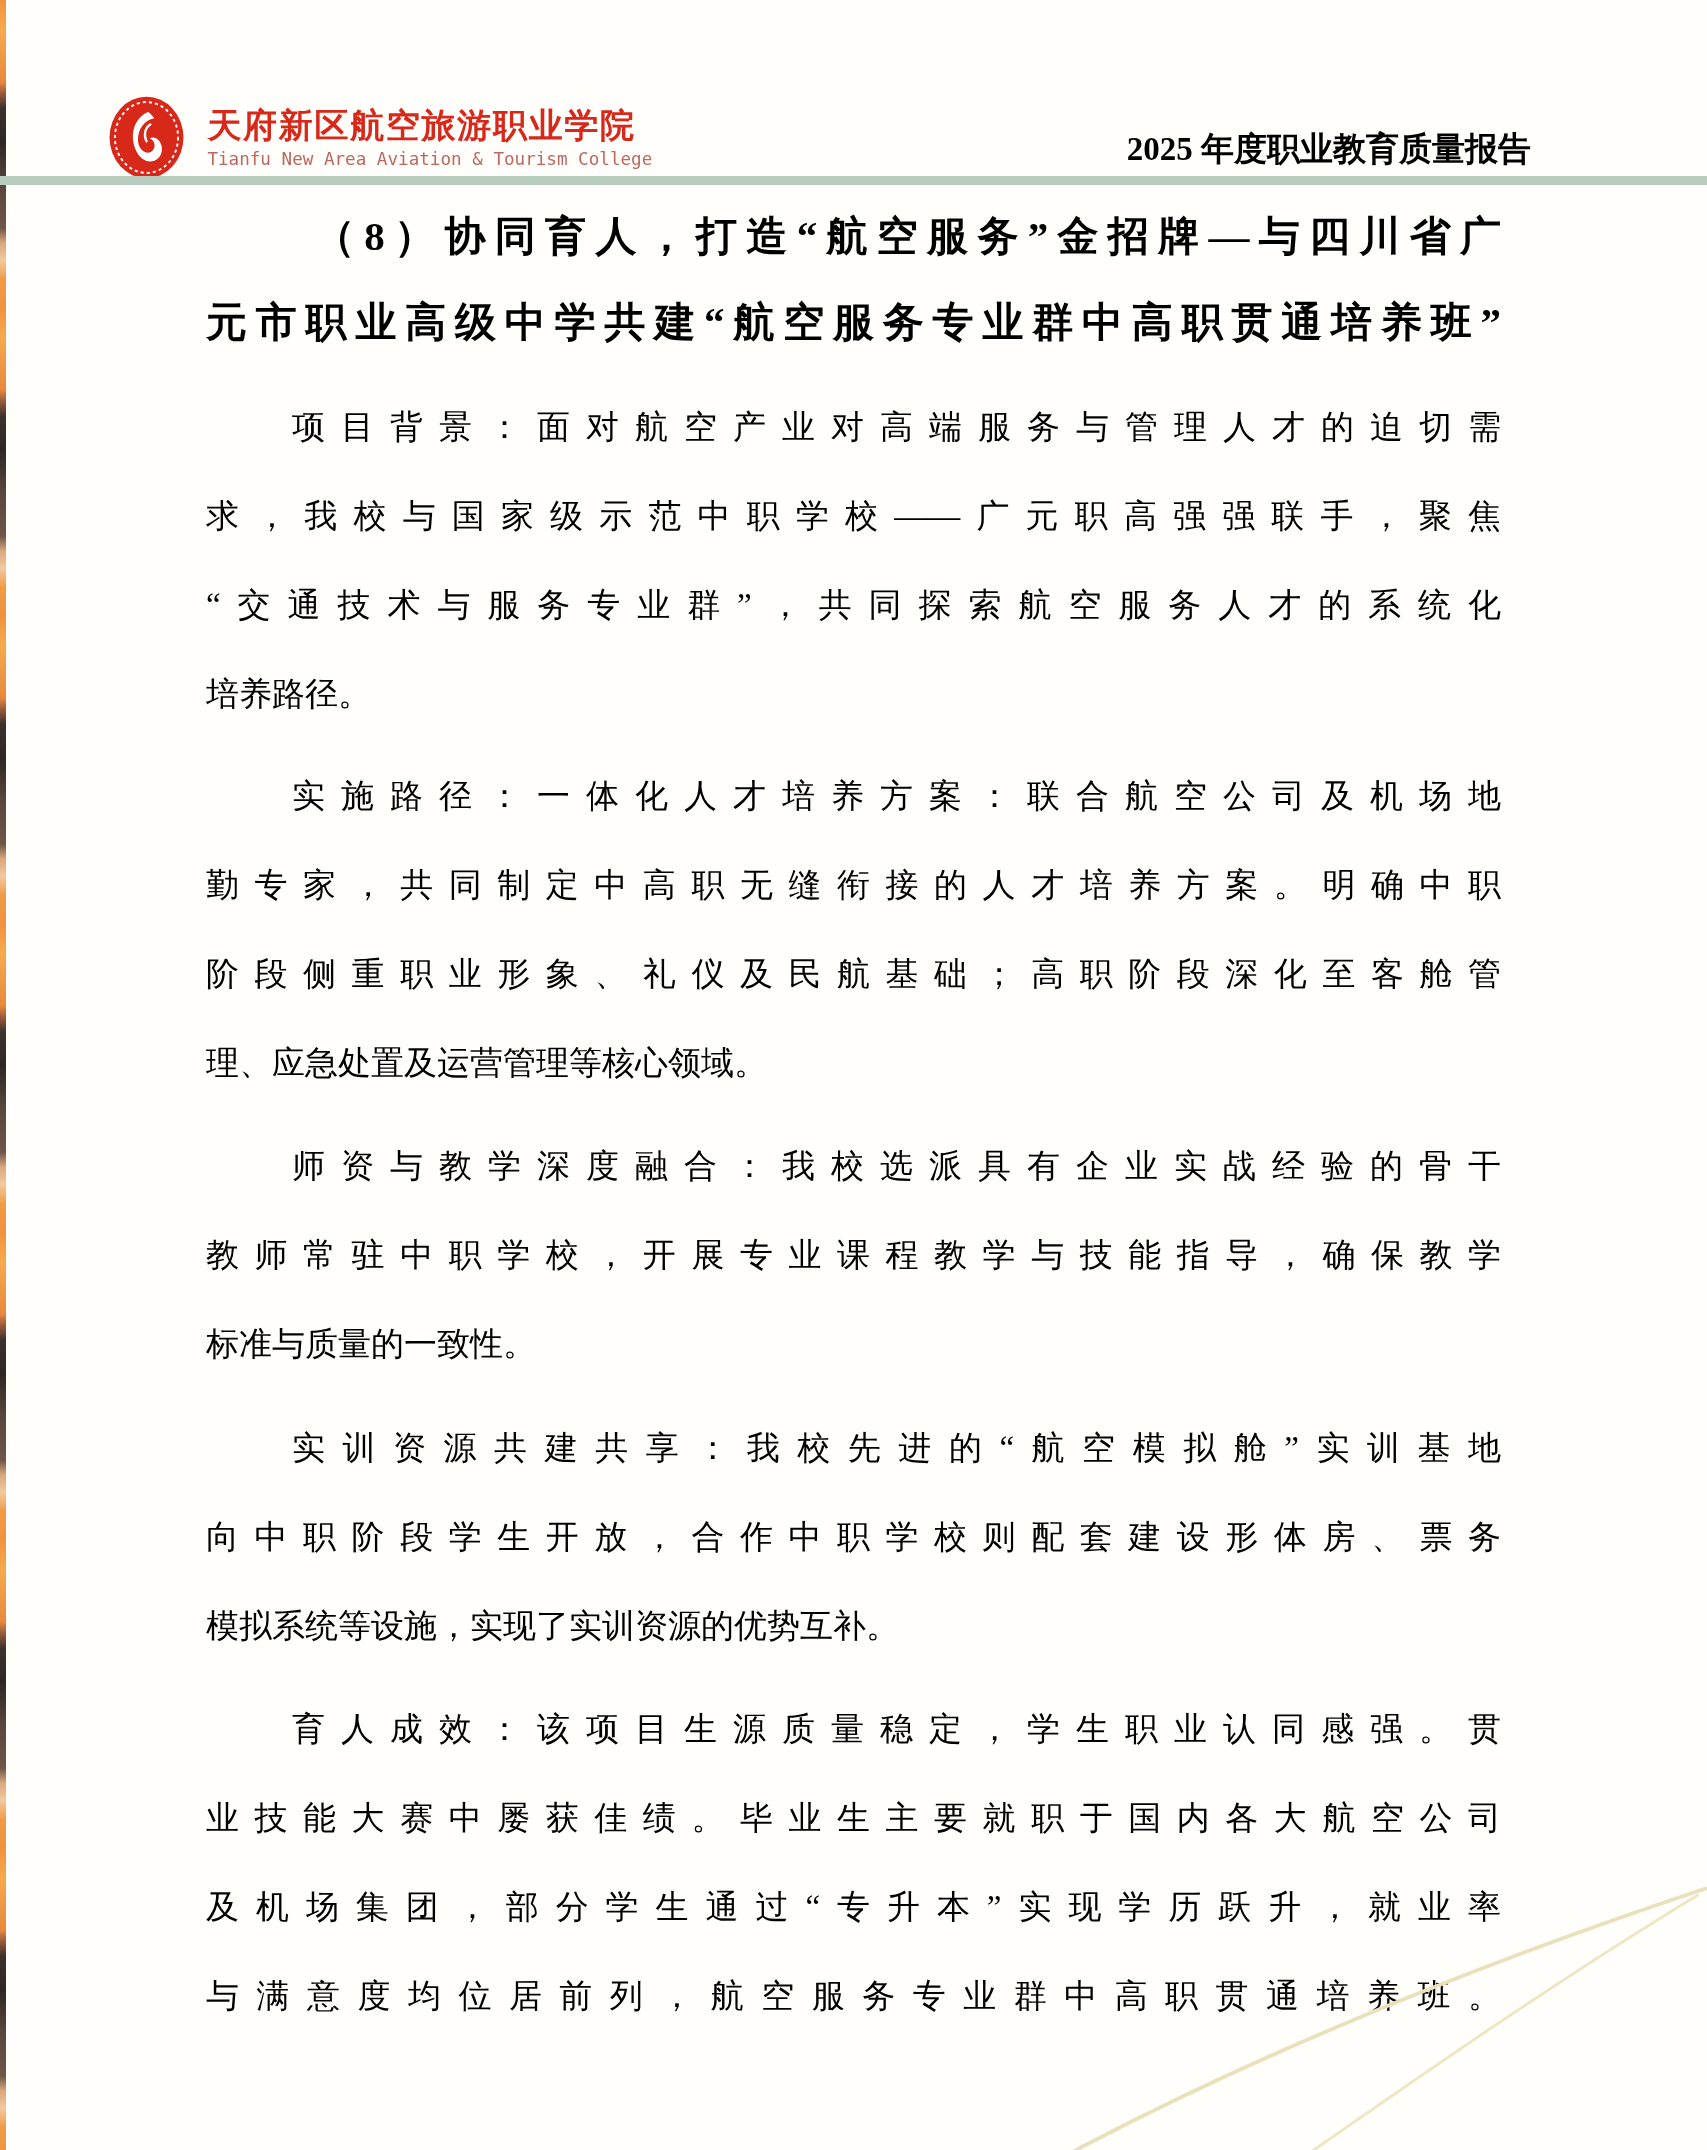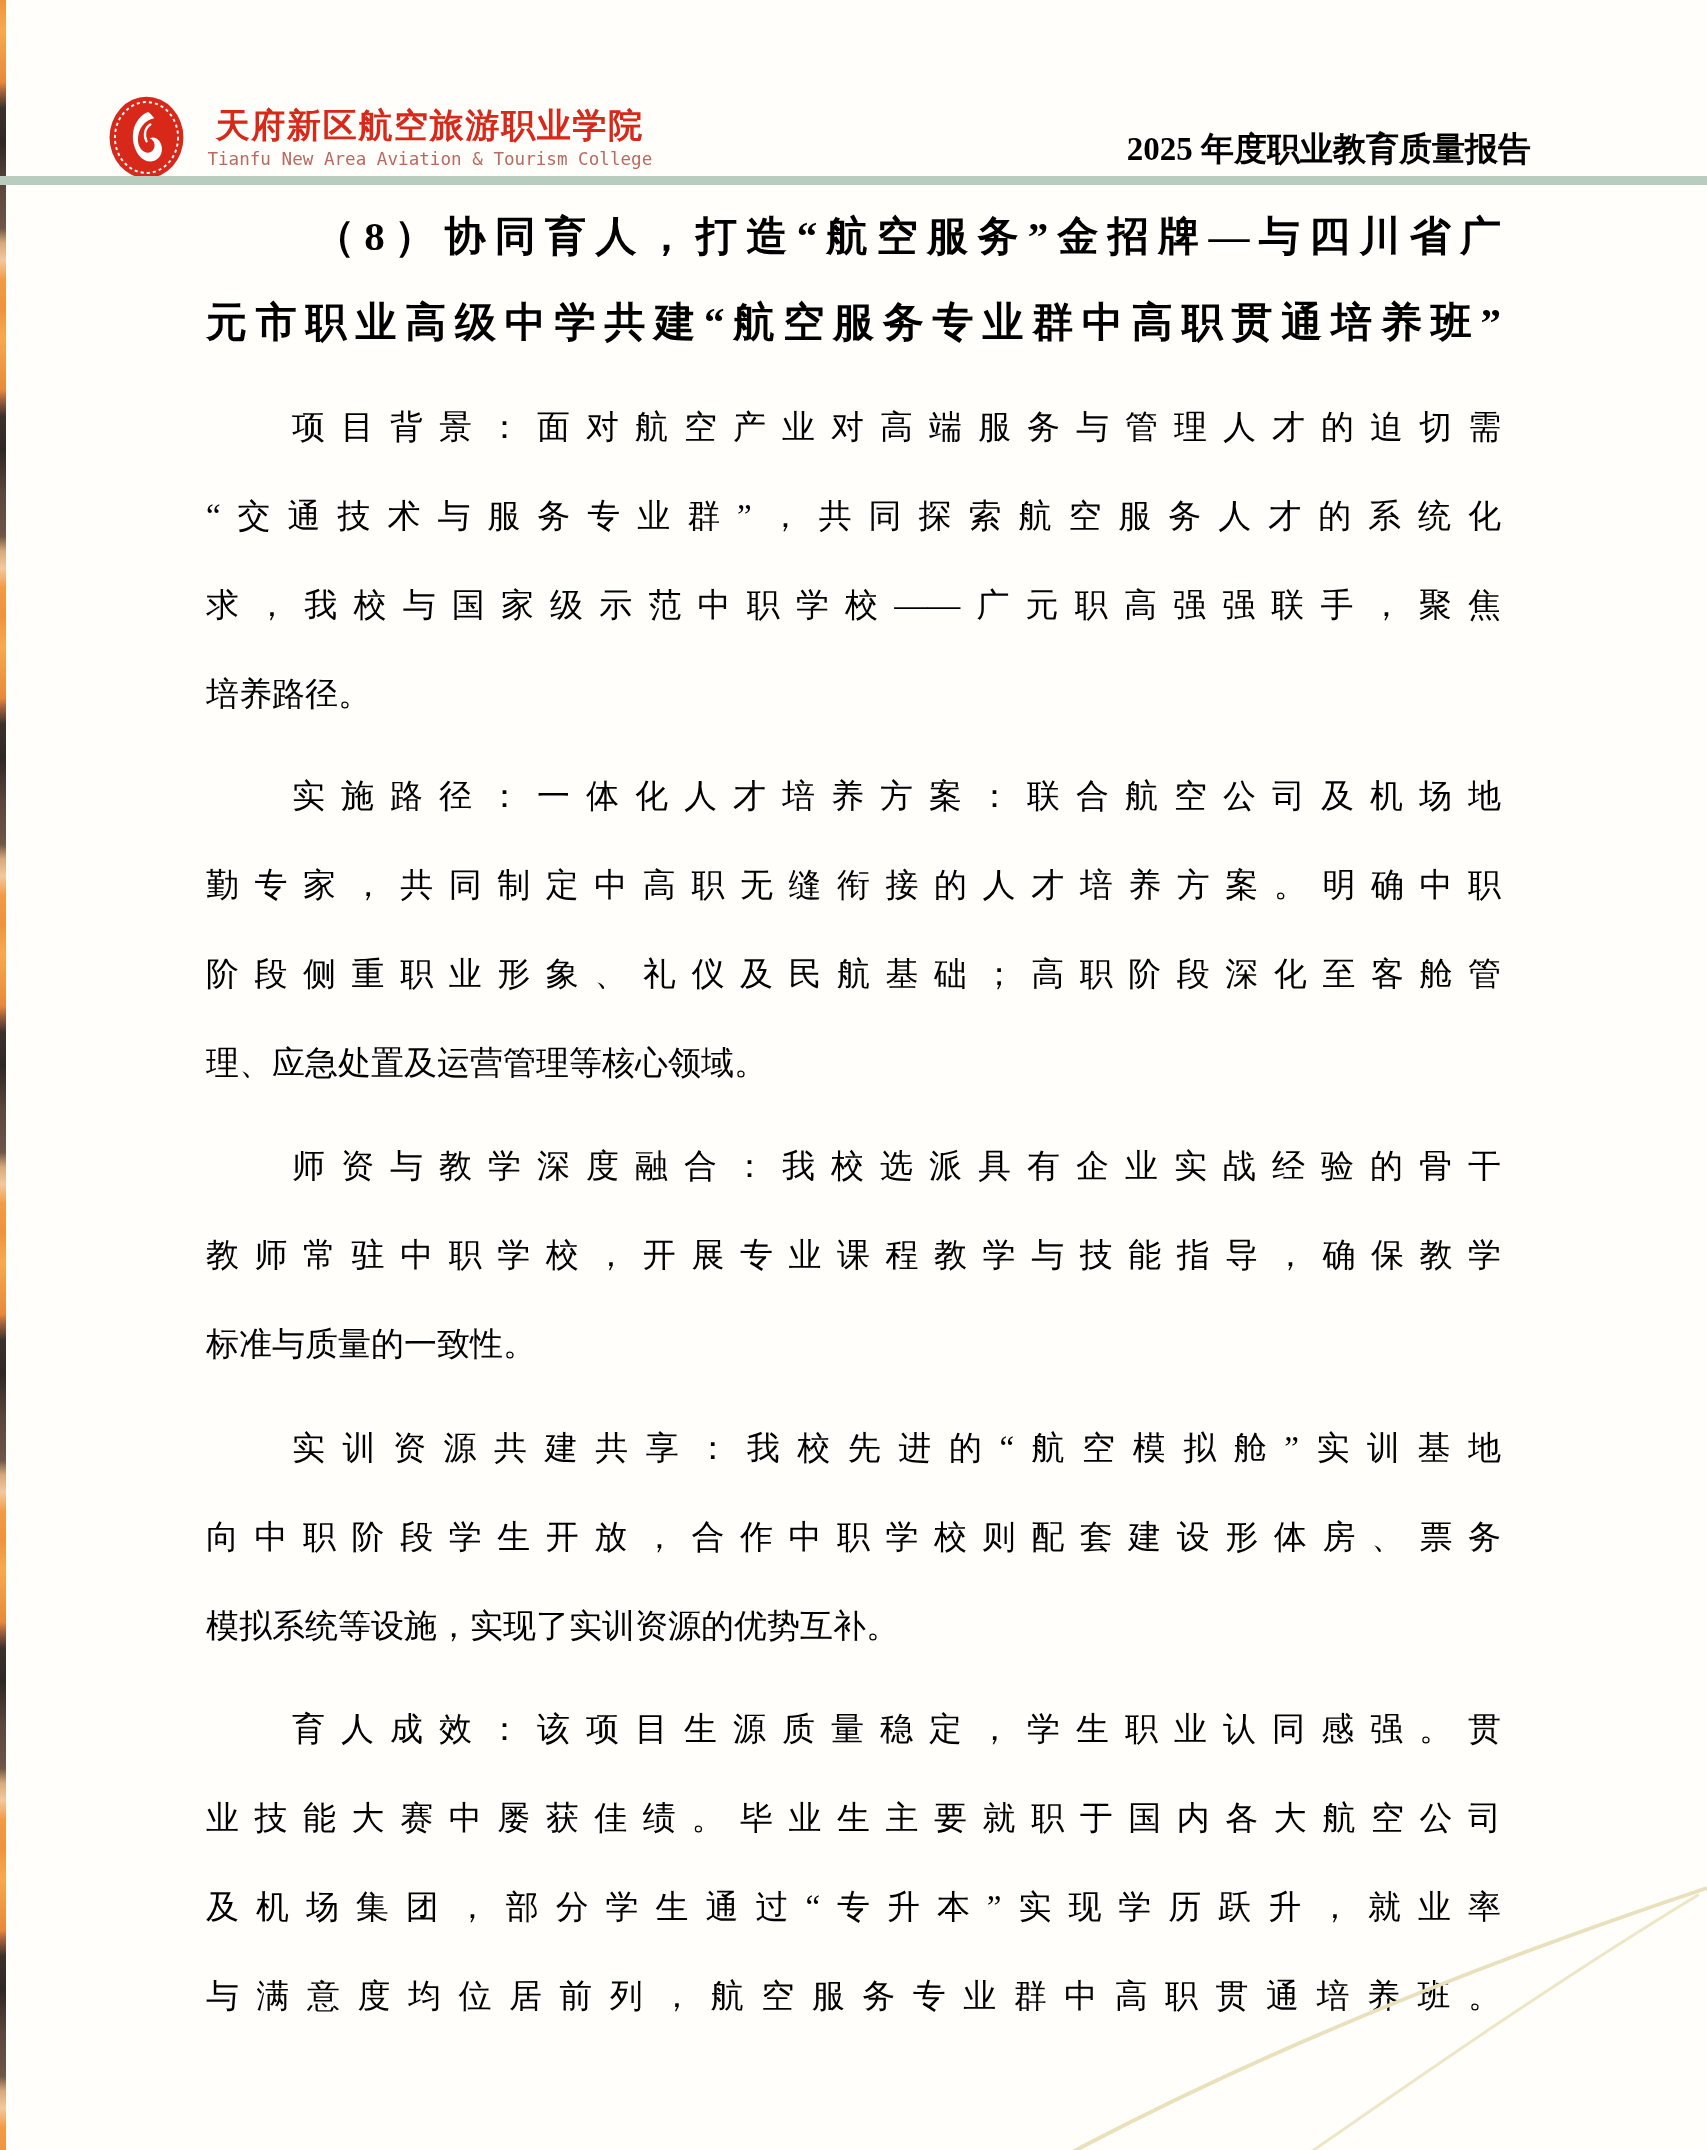--- a/index.html
+++ b/index.html
@@ -30,21 +30,20 @@
   }
   
   #logo{position:absolute;left:108px;top:95px;display:flex;align-items:flex-start;}
   #seal{width:77px;height:85px;display:block;}
   #logo-text{margin-left:22.4px;padding-top:12px;}
   #logo-cn{
     font-size:34px;font-weight:700;letter-spacing:1.7px;line-height:1.1;
     color:var(--accent_red,#d7281a);
     font-family:"Liberation Serif","DejaVu Serif",serif;
     white-space:nowrap;
-    text-align:center;
   }
   #logo-en{
     margin-top:4.3px;font-size:17.6px;letter-spacing:0px;
     color:var(--logo_english_red,#bc685e);
     font-family:"DejaVu Sans Mono","Liberation Mono",monospace;
     white-space:nowrap;
   }
   #report-title{
     position:absolute;right:176px;top:127px;
     font-size:33px;font-weight:700;white-space:nowrap;
@@ -104,22 +103,22 @@
 
   <div id="content">
 
     <div>
       <div class="h-line first">（8）协同育人，打造“航空服务”金招牌—与四川省广</div>
       <div class="h-line">元市职业高级中学共建“航空服务专业群中高职贯通培养班”</div>
     </div>
 
     <div class="para m1">
       <div class="b-line first">项目背景：面对航空产业对高端服务与管理人才的迫切需</div>
+      <div class="b-line">求，我校与国家级示范中职学校——广元职高强强联手，聚焦</div>
       <div class="b-line">“交通技术与服务专业群”，共同探索航空服务人才的系统化</div>
-      <div class="b-line">求，我校与国家级示范中职学校——广元职高强强联手，聚焦</div>
       <div class="b-line last">培养路径。</div>
     </div>
 
     <div class="para m2">
       <div class="b-line first">实施路径：一体化人才培养方案：联合航空公司及机场地</div>
       <div class="b-line">勤专家，共同制定中高职无缝衔接的人才培养方案。明确中职</div>
       <div class="b-line">阶段侧重职业形象、礼仪及民航基础；高职阶段深化至客舱管</div>
       <div class="b-line last">理、应急处置及运营管理等核心领域。</div>
     </div>
 

